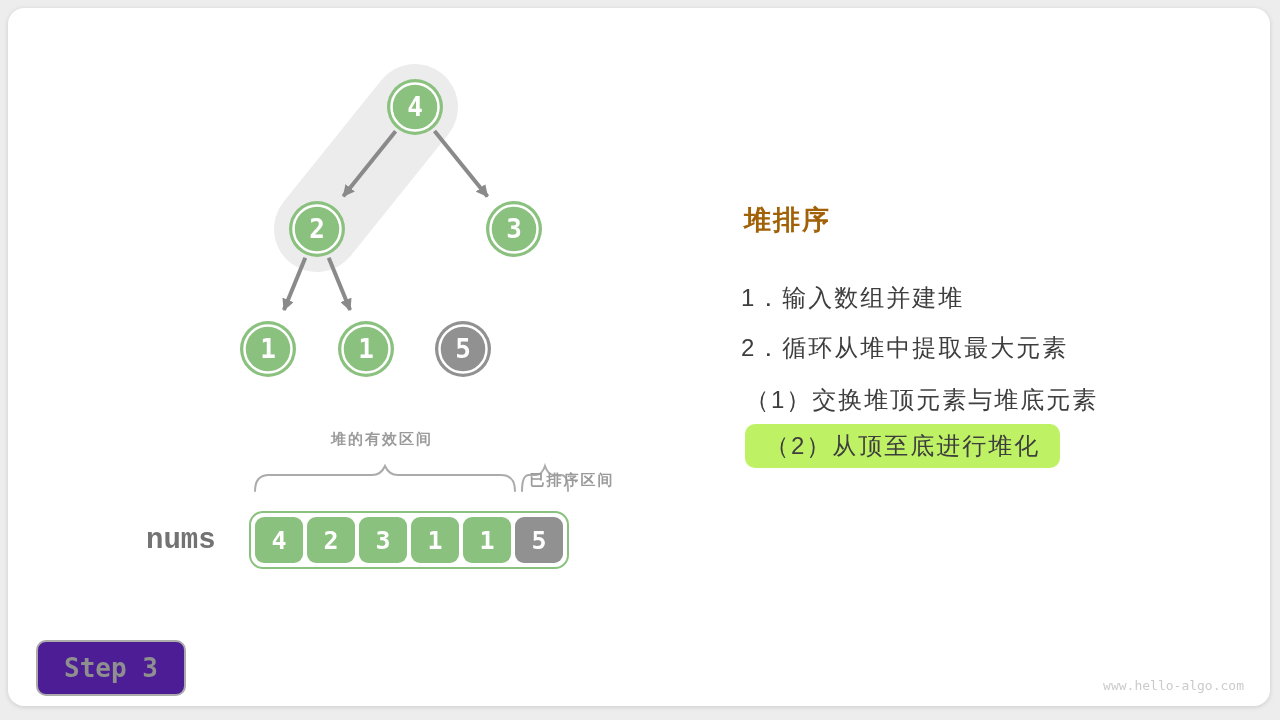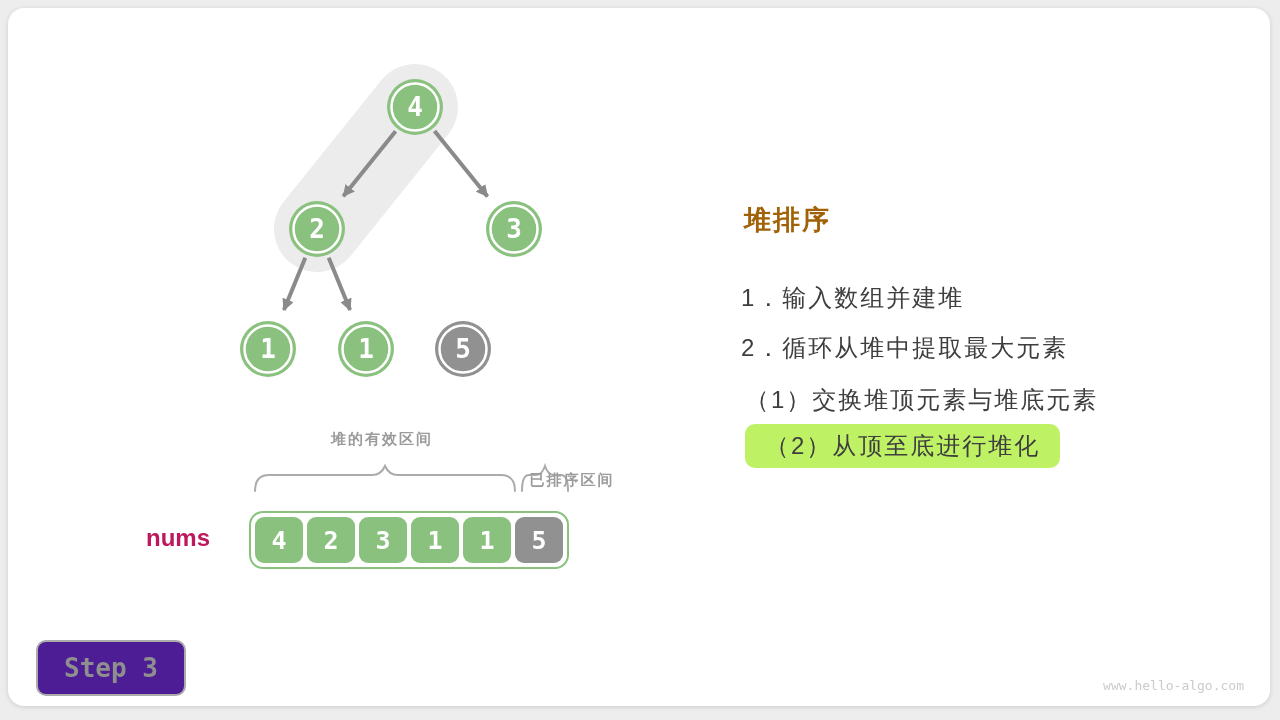--- a/index.html
+++ b/index.html
@@ -19,22 +19,22 @@
     font-family:"DejaVu Sans Mono","Liberation Mono",monospace;
     font-weight:bold;font-size:26px;fill:#ffffff;
   }
   .brace-label{
     position:absolute;transform:translateX(-50%);
     color:#9b9b9b;font-weight:bold;font-size:15px;letter-spacing:2px;
     white-space:nowrap;
   }
   .nums-label{
     position:absolute;left:146px;top:524px;
-    font-family:Liberation Sans, sans-serif;
-    font-weight:bold;font-size:24px;color:#be185d;
+    font-family:Liberation Mono, monospace;
+    font-weight:bold;font-size:29px;color:#737373;
   }
   .array{
     position:absolute;left:249px;top:511px;
     display:inline-flex;gap:4px;padding:4px;
     border:2px solid #8bc17f;border-radius:14px;background:#ffffff;
   }
   .cell{
     width:48px;height:46px;border-radius:9px;background:#8bc17f;
     display:flex;align-items:center;justify-content:center;
     color:#ffffff;font-weight:bold;font-size:25px;

